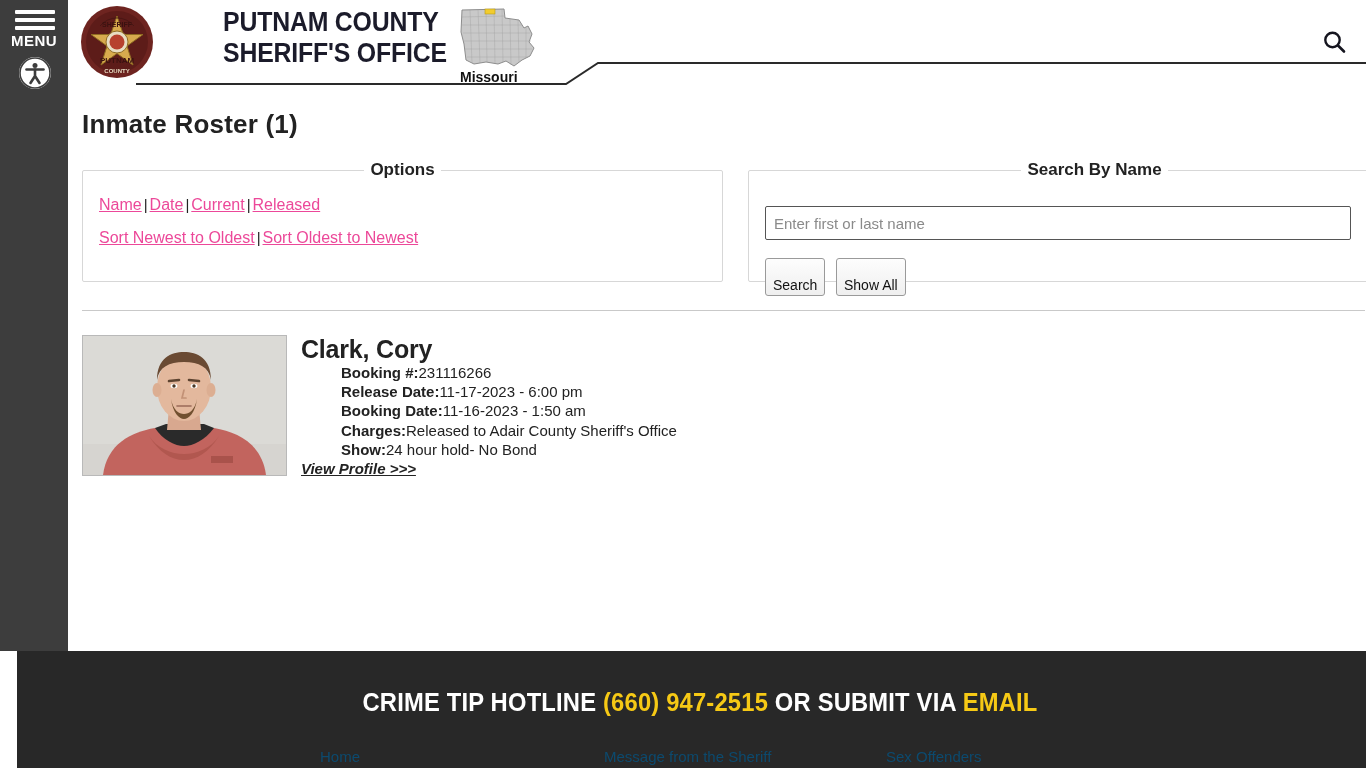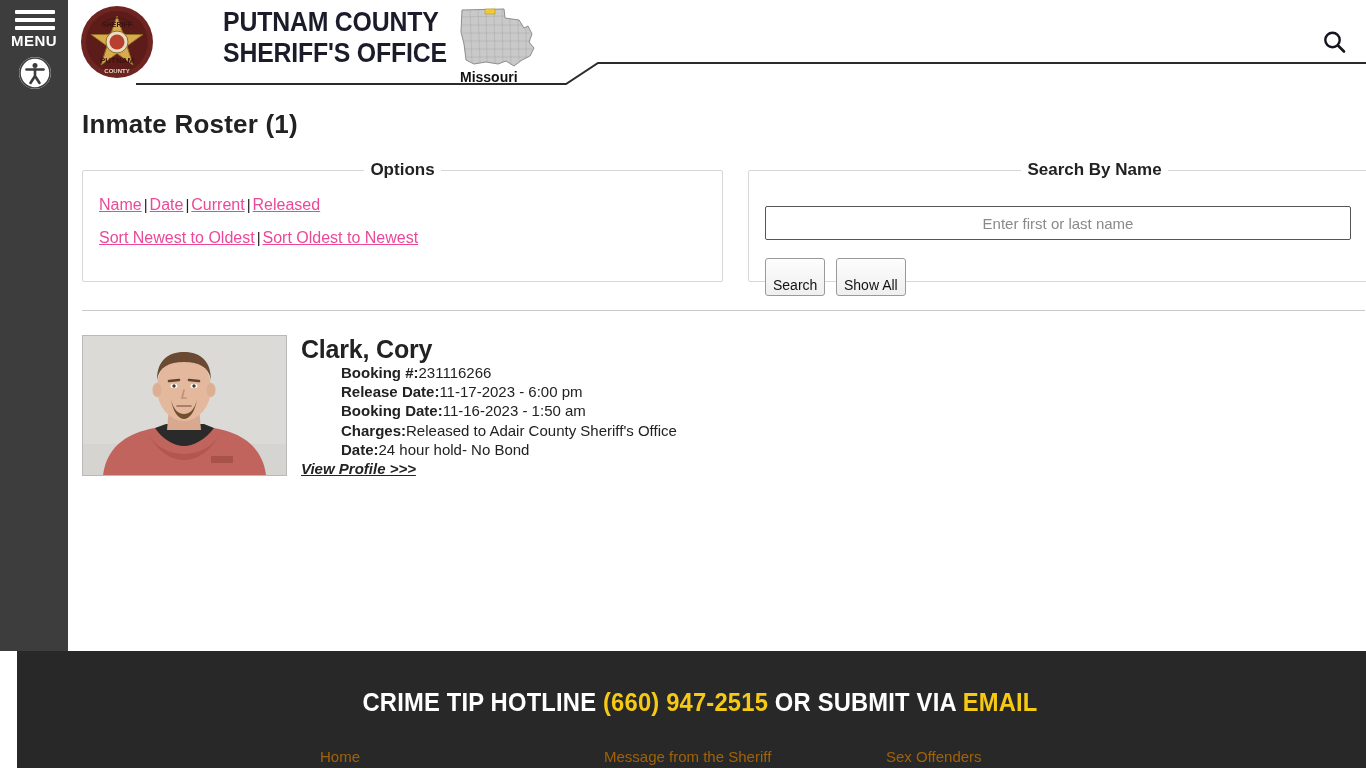--- a/index.html
+++ b/index.html
@@ -115,21 +115,20 @@
   .sep { color: #222; padding: 0 2px; }
 
   .name-input {
     position: absolute; left: 16px; top: 26px;
     width: 586px; height: 34px;
     border: 1px solid #555555; border-radius: 2px;
     background: #ffffff;
     font-size: 15px; color: #777777;
     padding: 16px 8px;
     font-family: "Liberation Sans", sans-serif;
-    text-align: center;
   }
   .name-input::placeholder { color: #8a8a8a; }
   .btn {
     position: absolute; top: 78px;
     height: 24px;
     border: 1px solid #9a9a9a; border-radius: 3px;
     background: linear-gradient(#fdfdfd, #efefef);
     font-size: 14px; color: #111; cursor: pointer;
     font-family: "Liberation Sans", sans-serif;
     padding: 18px 7px;
@@ -181,21 +180,21 @@
     color: #ffffff; letter-spacing: .2px;
     transform: scaleX(0.95);
   }
   .hotline .hl { color: #f6c915; }
   .footer-nav {
     position: absolute; left: 80px; top: 748px;
     width: 1206px; height: 20px;
     display: flex;
   }
   .footer-nav a {
-    color: #a16207; font-size: 15px; text-decoration: none;
+    color: #0c4a6e; font-size: 15px; text-decoration: none;
     font-family: "Liberation Sans Narrow", "Liberation Sans", sans-serif;
     cursor: pointer;
     text-align: left;
   }
   .fn1 { position: absolute; left: 240px; }
   .fn2 { position: absolute; left: 524px; }
   .fn3 { position: absolute; left: 806px; }
 </style>
 </head>
 <body>
@@ -338,21 +337,21 @@
         <div class="rec-line">
           <b>Release Date:</b><span>11-17-2023 - 6:00 pm</span>
         </div>
         <div class="rec-line">
           <b>Booking Date:</b><span>11-16-2023 - 1:50 am</span>
         </div>
         <div class="rec-line">
           <b>Charges:</b><span>Released to Adair County Sheriff's Office</span>
         </div>
         <div class="rec-line">
-          <b>Date:</b><span>24 hour hold- No Bond</span>
+          <b>Show:</b><span>24 hour hold- No Bond</span>
         </div>
         <span class="view-profile">View Profile &gt;&gt;&gt;</span>
       </div>
     </div>
   </div>
 
   <div class="footer">
     <div class="hotline"><span>CRIME TIP HOTLINE </span><span class="hl">(660) 947-2515</span><span> OR SUBMIT VIA </span><span class="hl">EMAIL</span></div>
 
   </div>

